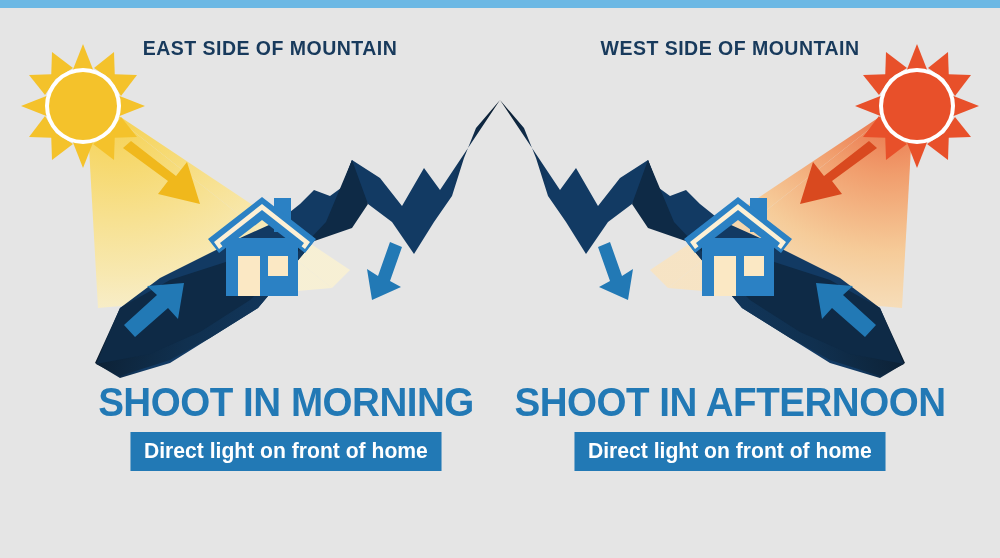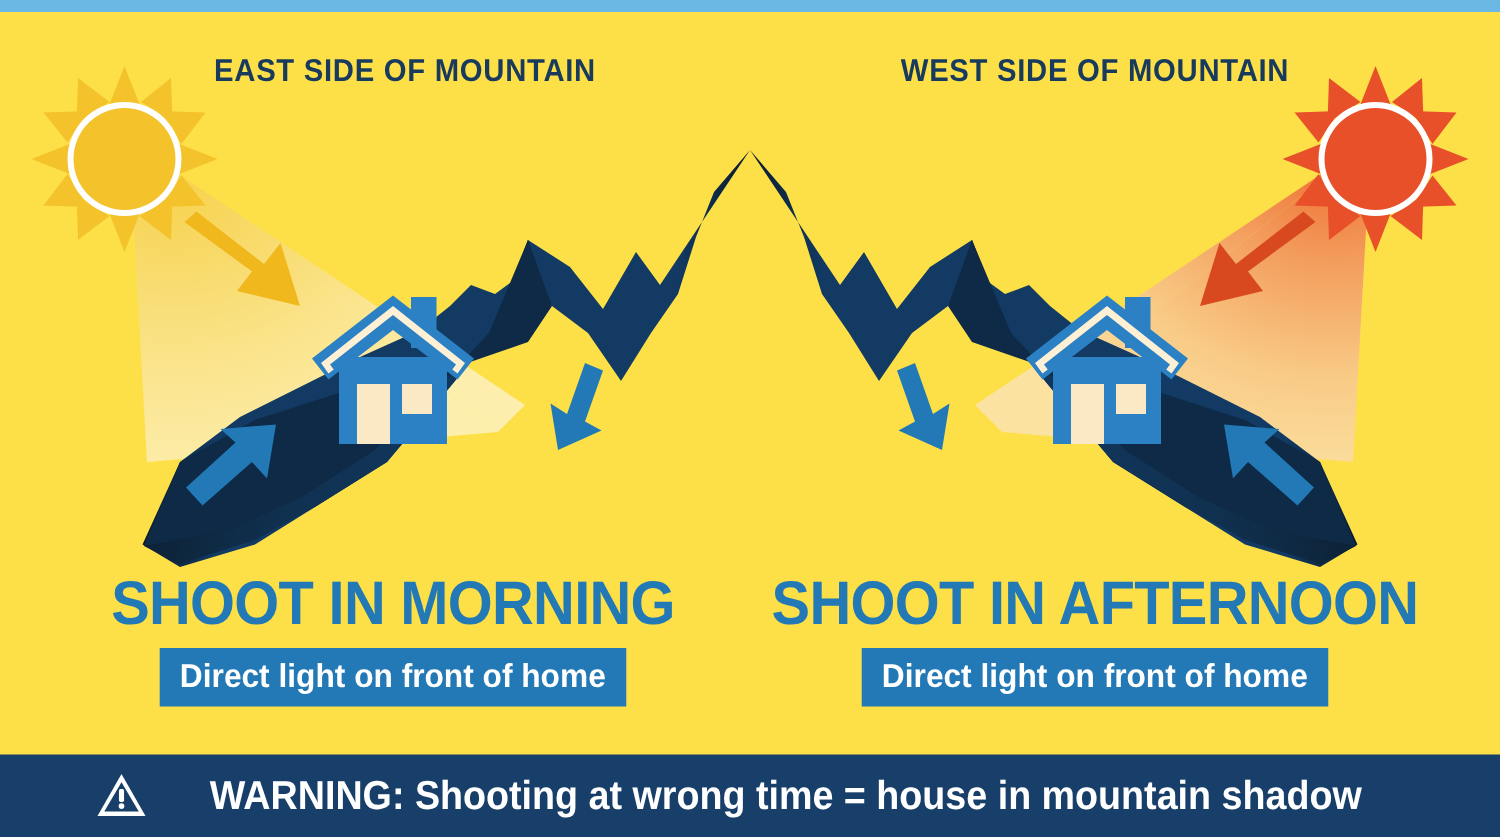--- a/index.html
+++ b/index.html
@@ -7,21 +7,21 @@
     padding: 0;
     background: #ffffff;
   }
   body {
     font-family: "Liberation Sans", sans-serif;
   }
   #infographic {
     position: relative;
     width: 1000px;
     height: 558px;
-    background: #fde047;
+    background: #e5e5e5;
     overflow: hidden;
   }
   
   #top-strip {
     position: absolute;
     left: 0; top: 0;
     width: 1000px;
     height: 8px;
     background: #6cb8e4;
   }
@@ -48,21 +48,21 @@
   #heading-east { left: 0; width: 540px; }
   #heading-west { left: 460px; width: 540px; }
 
   
   .caption-block {
     position: absolute;
     top: 378px;
     width: 500px;
     text-align: center;
   }
-  #caption-left  { left: 12px; }
+  #caption-left  { left: 0; padding-left: 36px; }
   #caption-right { left: 480px; }
 
   .caption-title {
     font-family: "Liberation Sans", sans-serif;
     font-weight: bold;
     font-size: 41px;
     line-height: 48px;
     color: #2279b5;
     letter-spacing: -0.5px;
     white-space: nowrap;
@@ -278,23 +278,14 @@
     </div>
   </div>
 
   <div id="caption-right" class="caption-block">
     <div class="caption-title">SHOOT IN AFTERNOON</div>
     <div class="caption-badge-wrap">
       <span class="caption-badge">Direct light on front of home</span>
     </div>
   </div>
 
-  <div id="warning-bar">
-    <svg id="warning-icon" width="34" height="31" viewBox="0 0 34 31">
-      <path d="M17 1 L33 29 L1 29 Z" fill="#ffffff"></path>
-      <path d="M17 6.5 L28.5 26 L5.5 26 Z" fill="#173f69"></path>
-      <rect x="15.3" y="11" width="3.4" height="8.6" rx="1.1" fill="#ffffff"></rect>
-      <circle cx="17" cy="22.4" r="1.9" fill="#ffffff"></circle>
-    </svg>
-    <div id="warning-text">WARNING: Shooting at wrong time = house in mountain shadow</div>
-  </div>
 
 </div>
 
 </body></html>

